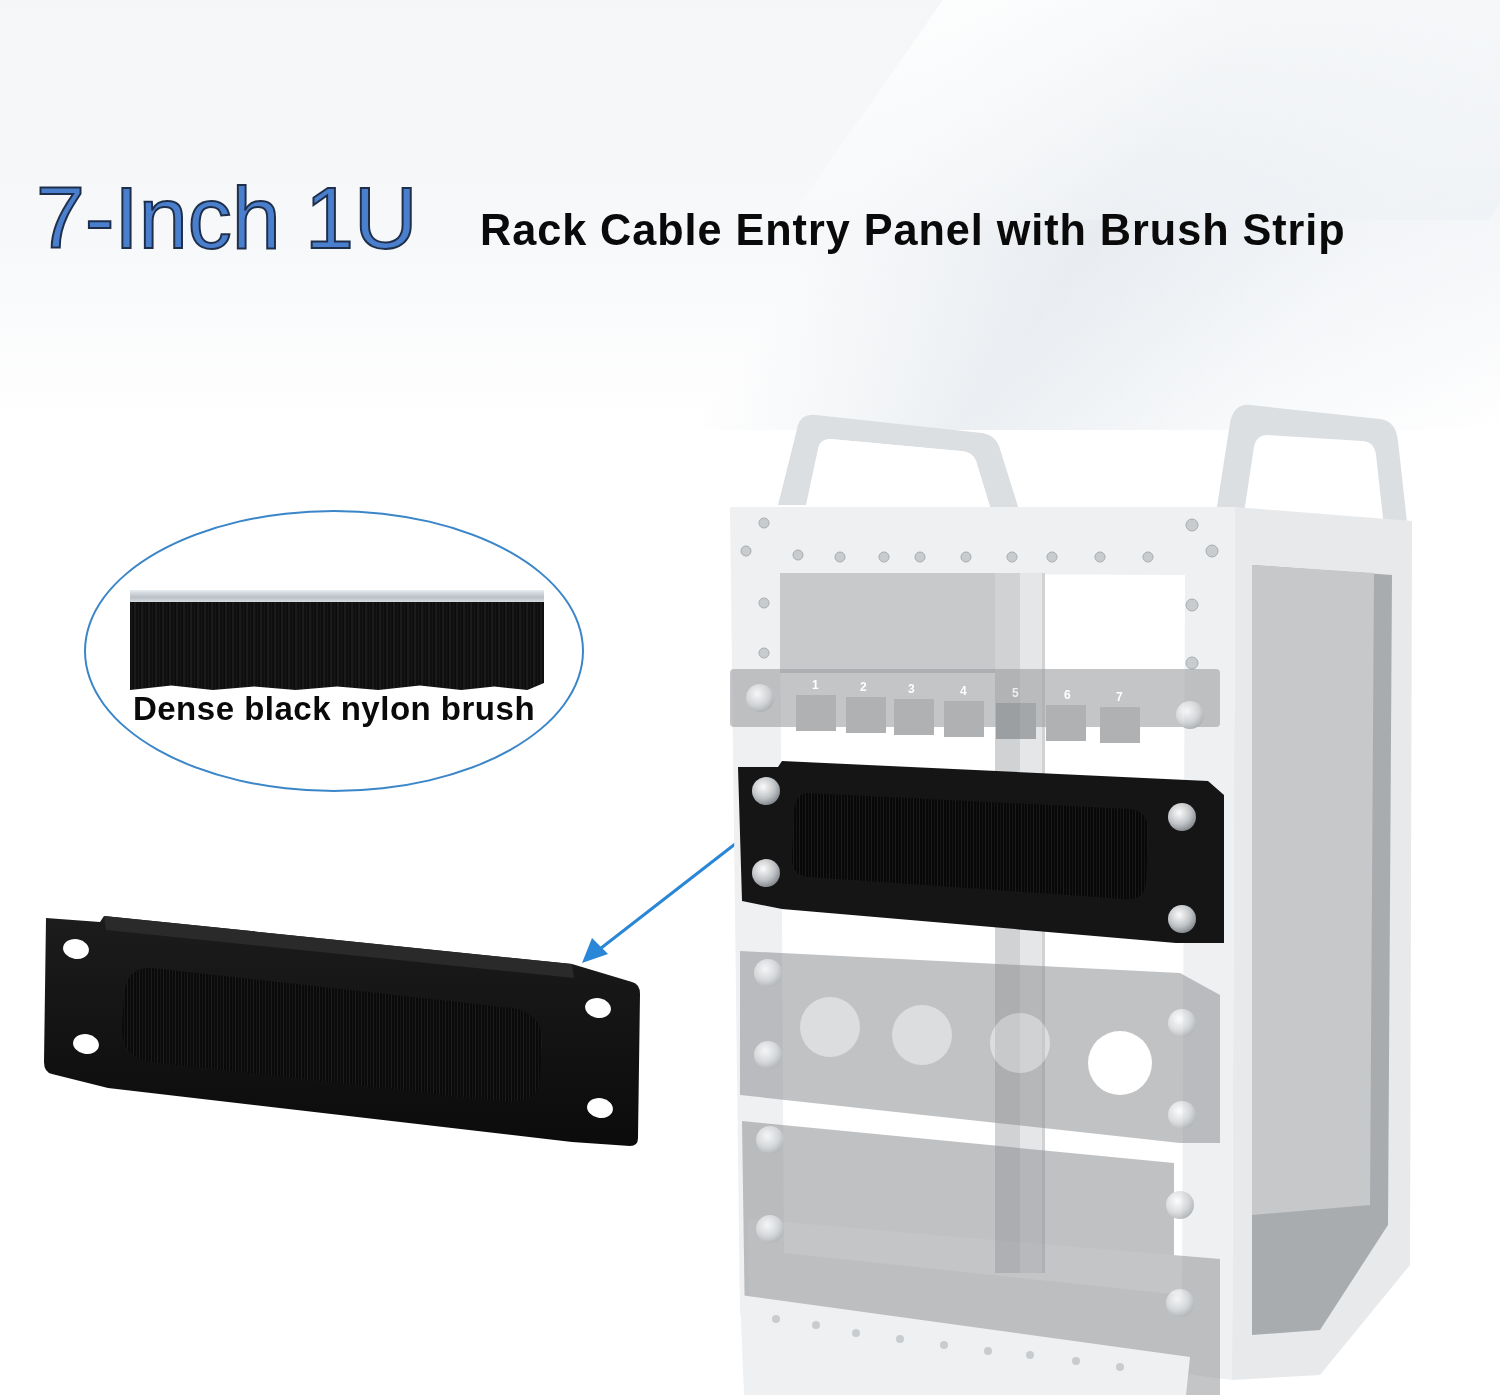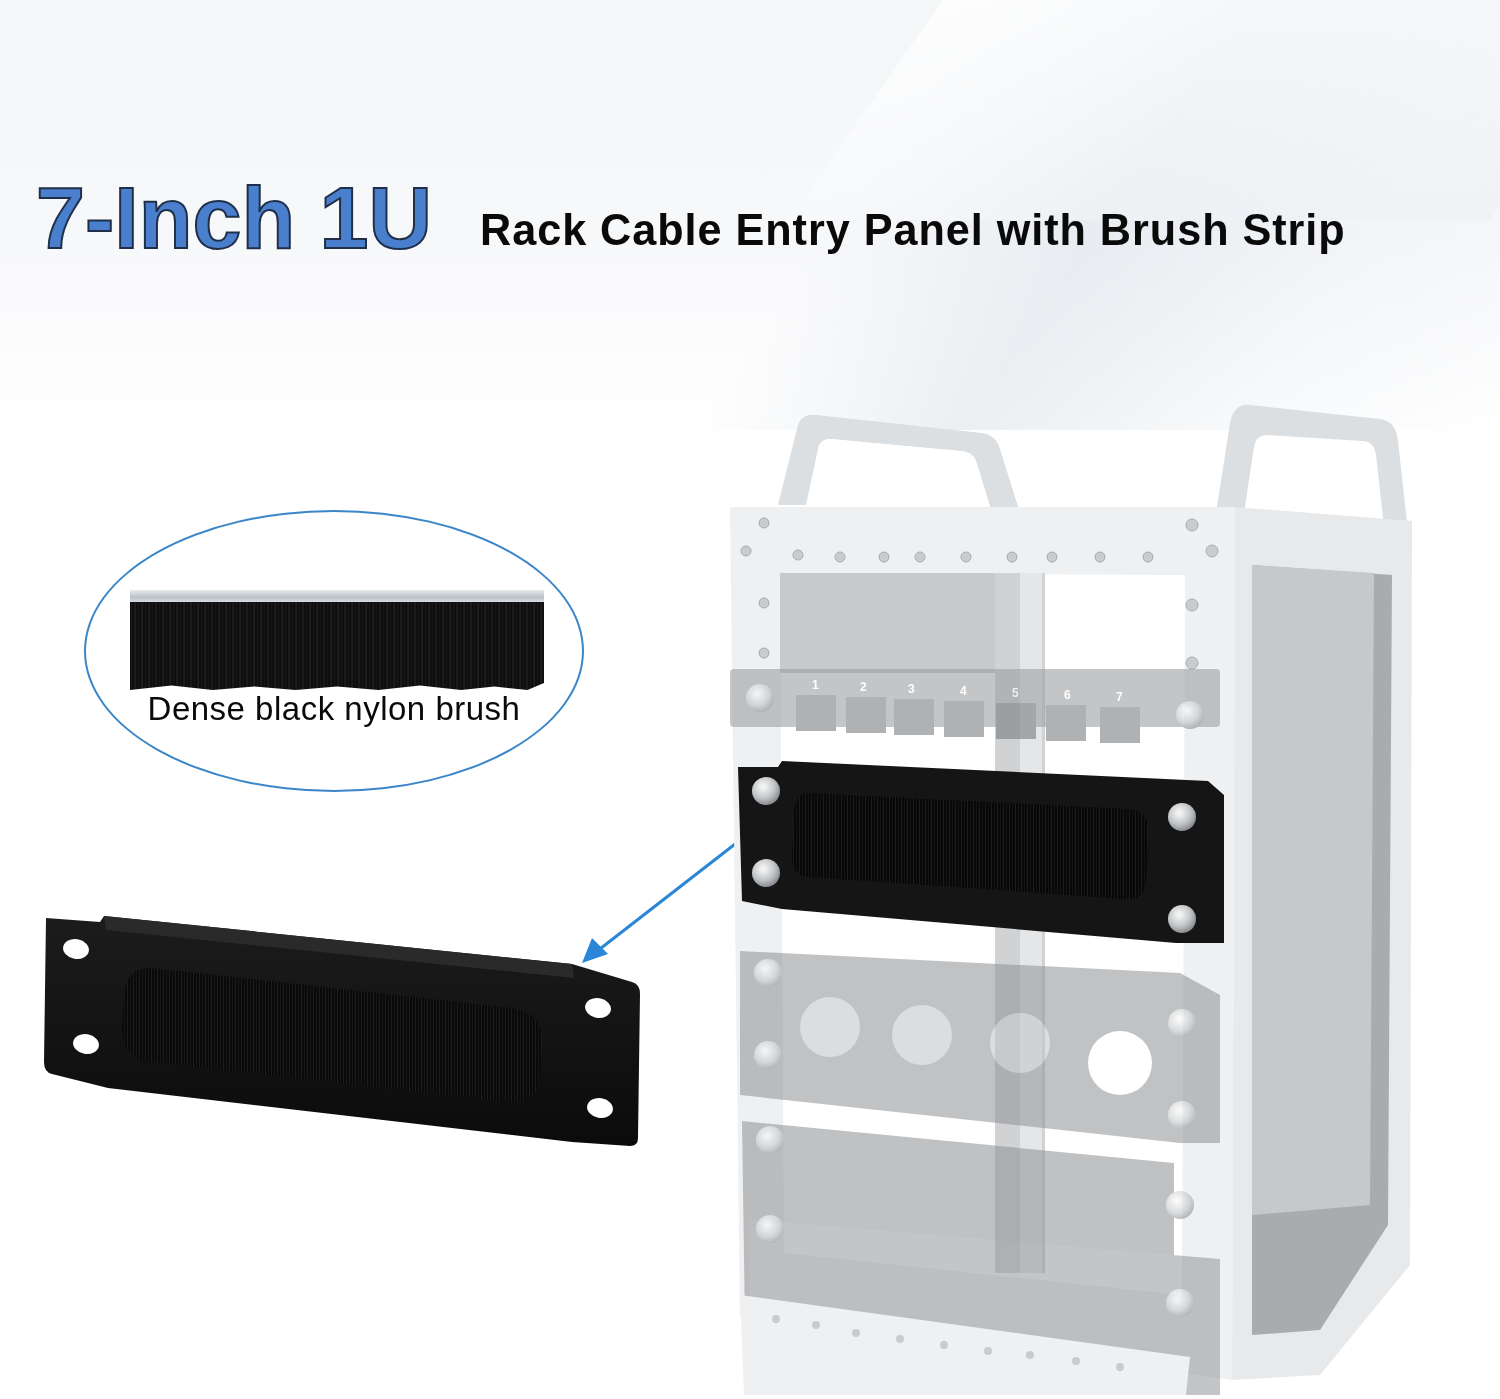--- a/index.html
+++ b/index.html
@@ -17,36 +17,37 @@
   .bg-streak {
     position: absolute; left: 880px; top: -40px; width: 700px; height: 260px;
     background: linear-gradient(160deg, rgba(255,255,255,0.85), rgba(230,235,240,0.3));
     transform: skewX(-35deg);
   }
   .title-row {
     position: absolute; left: 36px; top: 168px; width: 1460px; height: 100px;
   }
   .title-main {
     position: absolute; left: 0; top: 0;
-    font-family: "Liberation Sans", sans-serif; font-weight: bold;
+    font-family: "Liberation Sans", sans-serif; font-weight: normal;
     font-size: 88px; line-height: 100px; color: #4a7fce;
     -webkit-text-stroke: 2px #1f2f4a; letter-spacing: 0px;
   }
   .title-sub {
     position: absolute; left: 444px; top: 34px;
     font-family: "Liberation Sans", sans-serif; font-weight: bold;
     font-size: 45px; line-height: 56px; color: #0a0a0a;
     letter-spacing: 1px; transform: scaleX(0.96); transform-origin: left;
   }
 
   
   .bubble {
     position: absolute; left: 84px; top: 510px; width: 496px; height: 278px;
     border: 2px solid #3b86c9; border-radius: 50%;
     background: #ffffff;
+    font-weight: bold;
   }
   .bubble-rail {
     position: absolute; left: 44px; top: 78px; width: 414px; height: 12px;
     background: linear-gradient(180deg, #e8ecef, #b9c0c6 60%, #d7dde2);
   }
   .bubble-brush {
     position: absolute; left: 44px; top: 90px; width: 414px; height: 88px;
     background:
       repeating-linear-gradient(90deg, #0b0b0b 0px, #1a1a1a 2px, #050505 3px, #222 5px, #0a0a0a 7px);
     clip-path: polygon(0 0,100% 0,100% 92%,96% 100%,88% 96%,80% 100%,70% 95%,60% 100%,50% 96%,40% 100%,30% 96%,20% 100%,10% 95%,0 100%);

